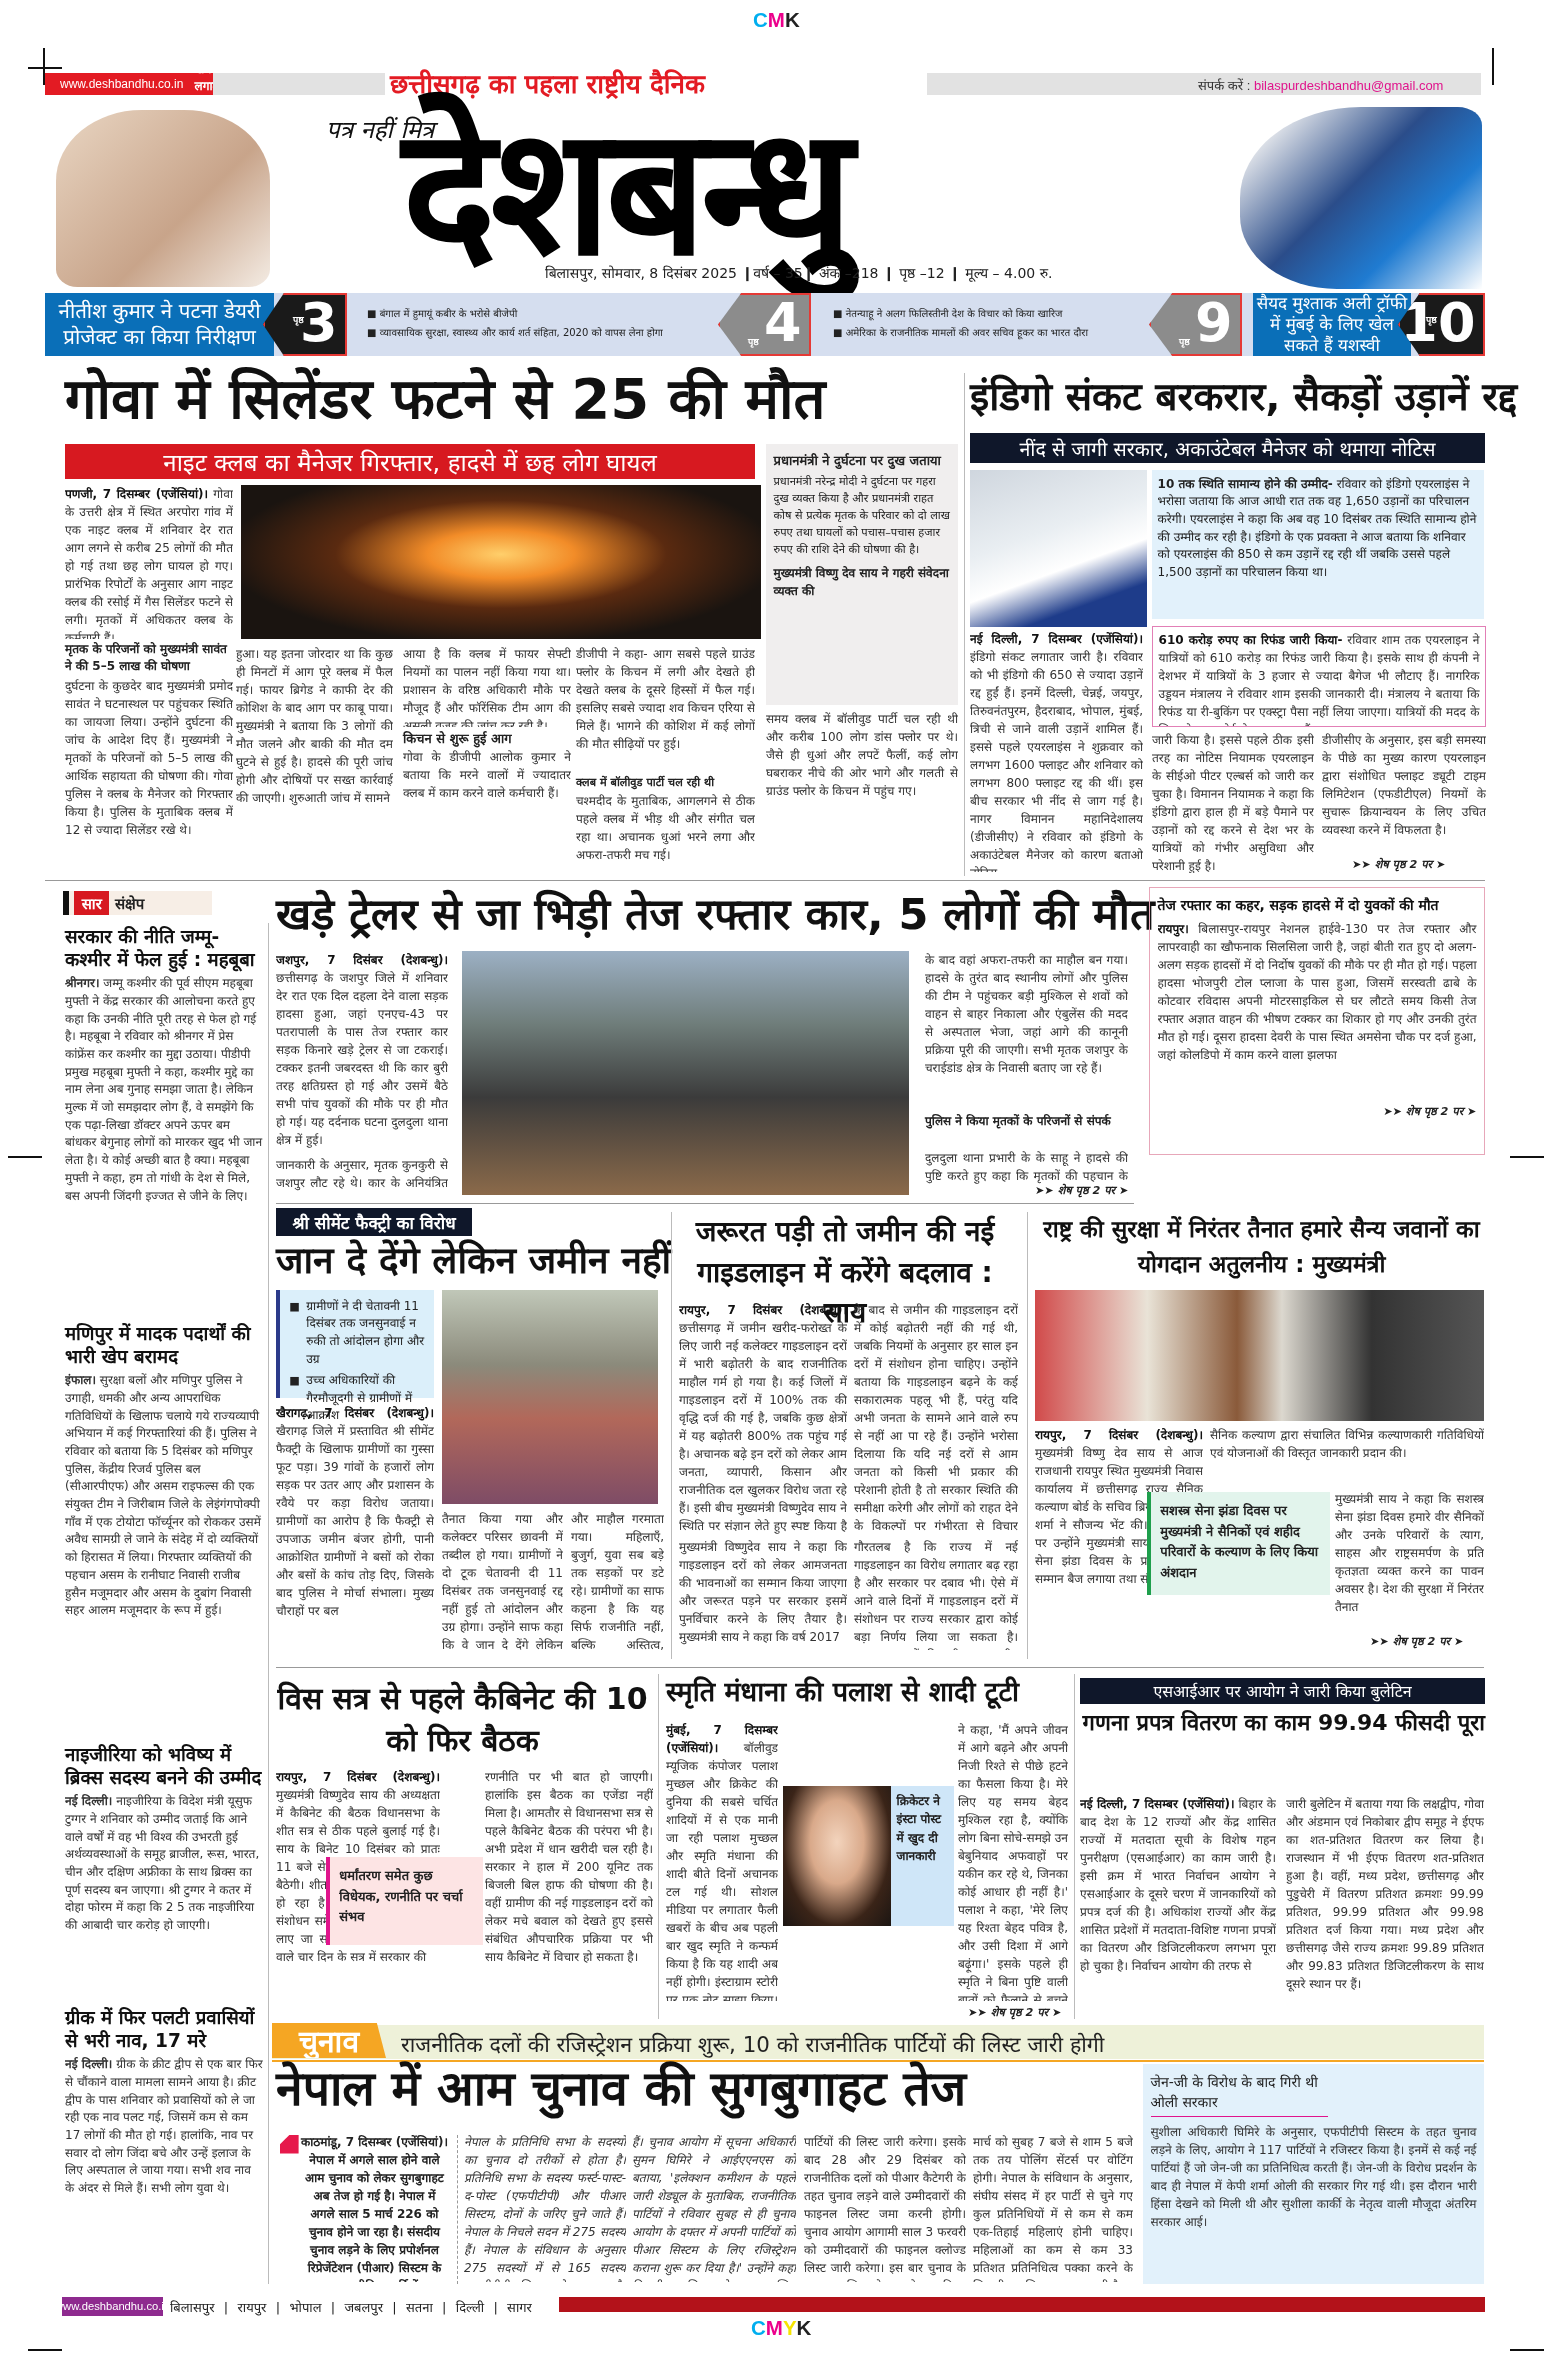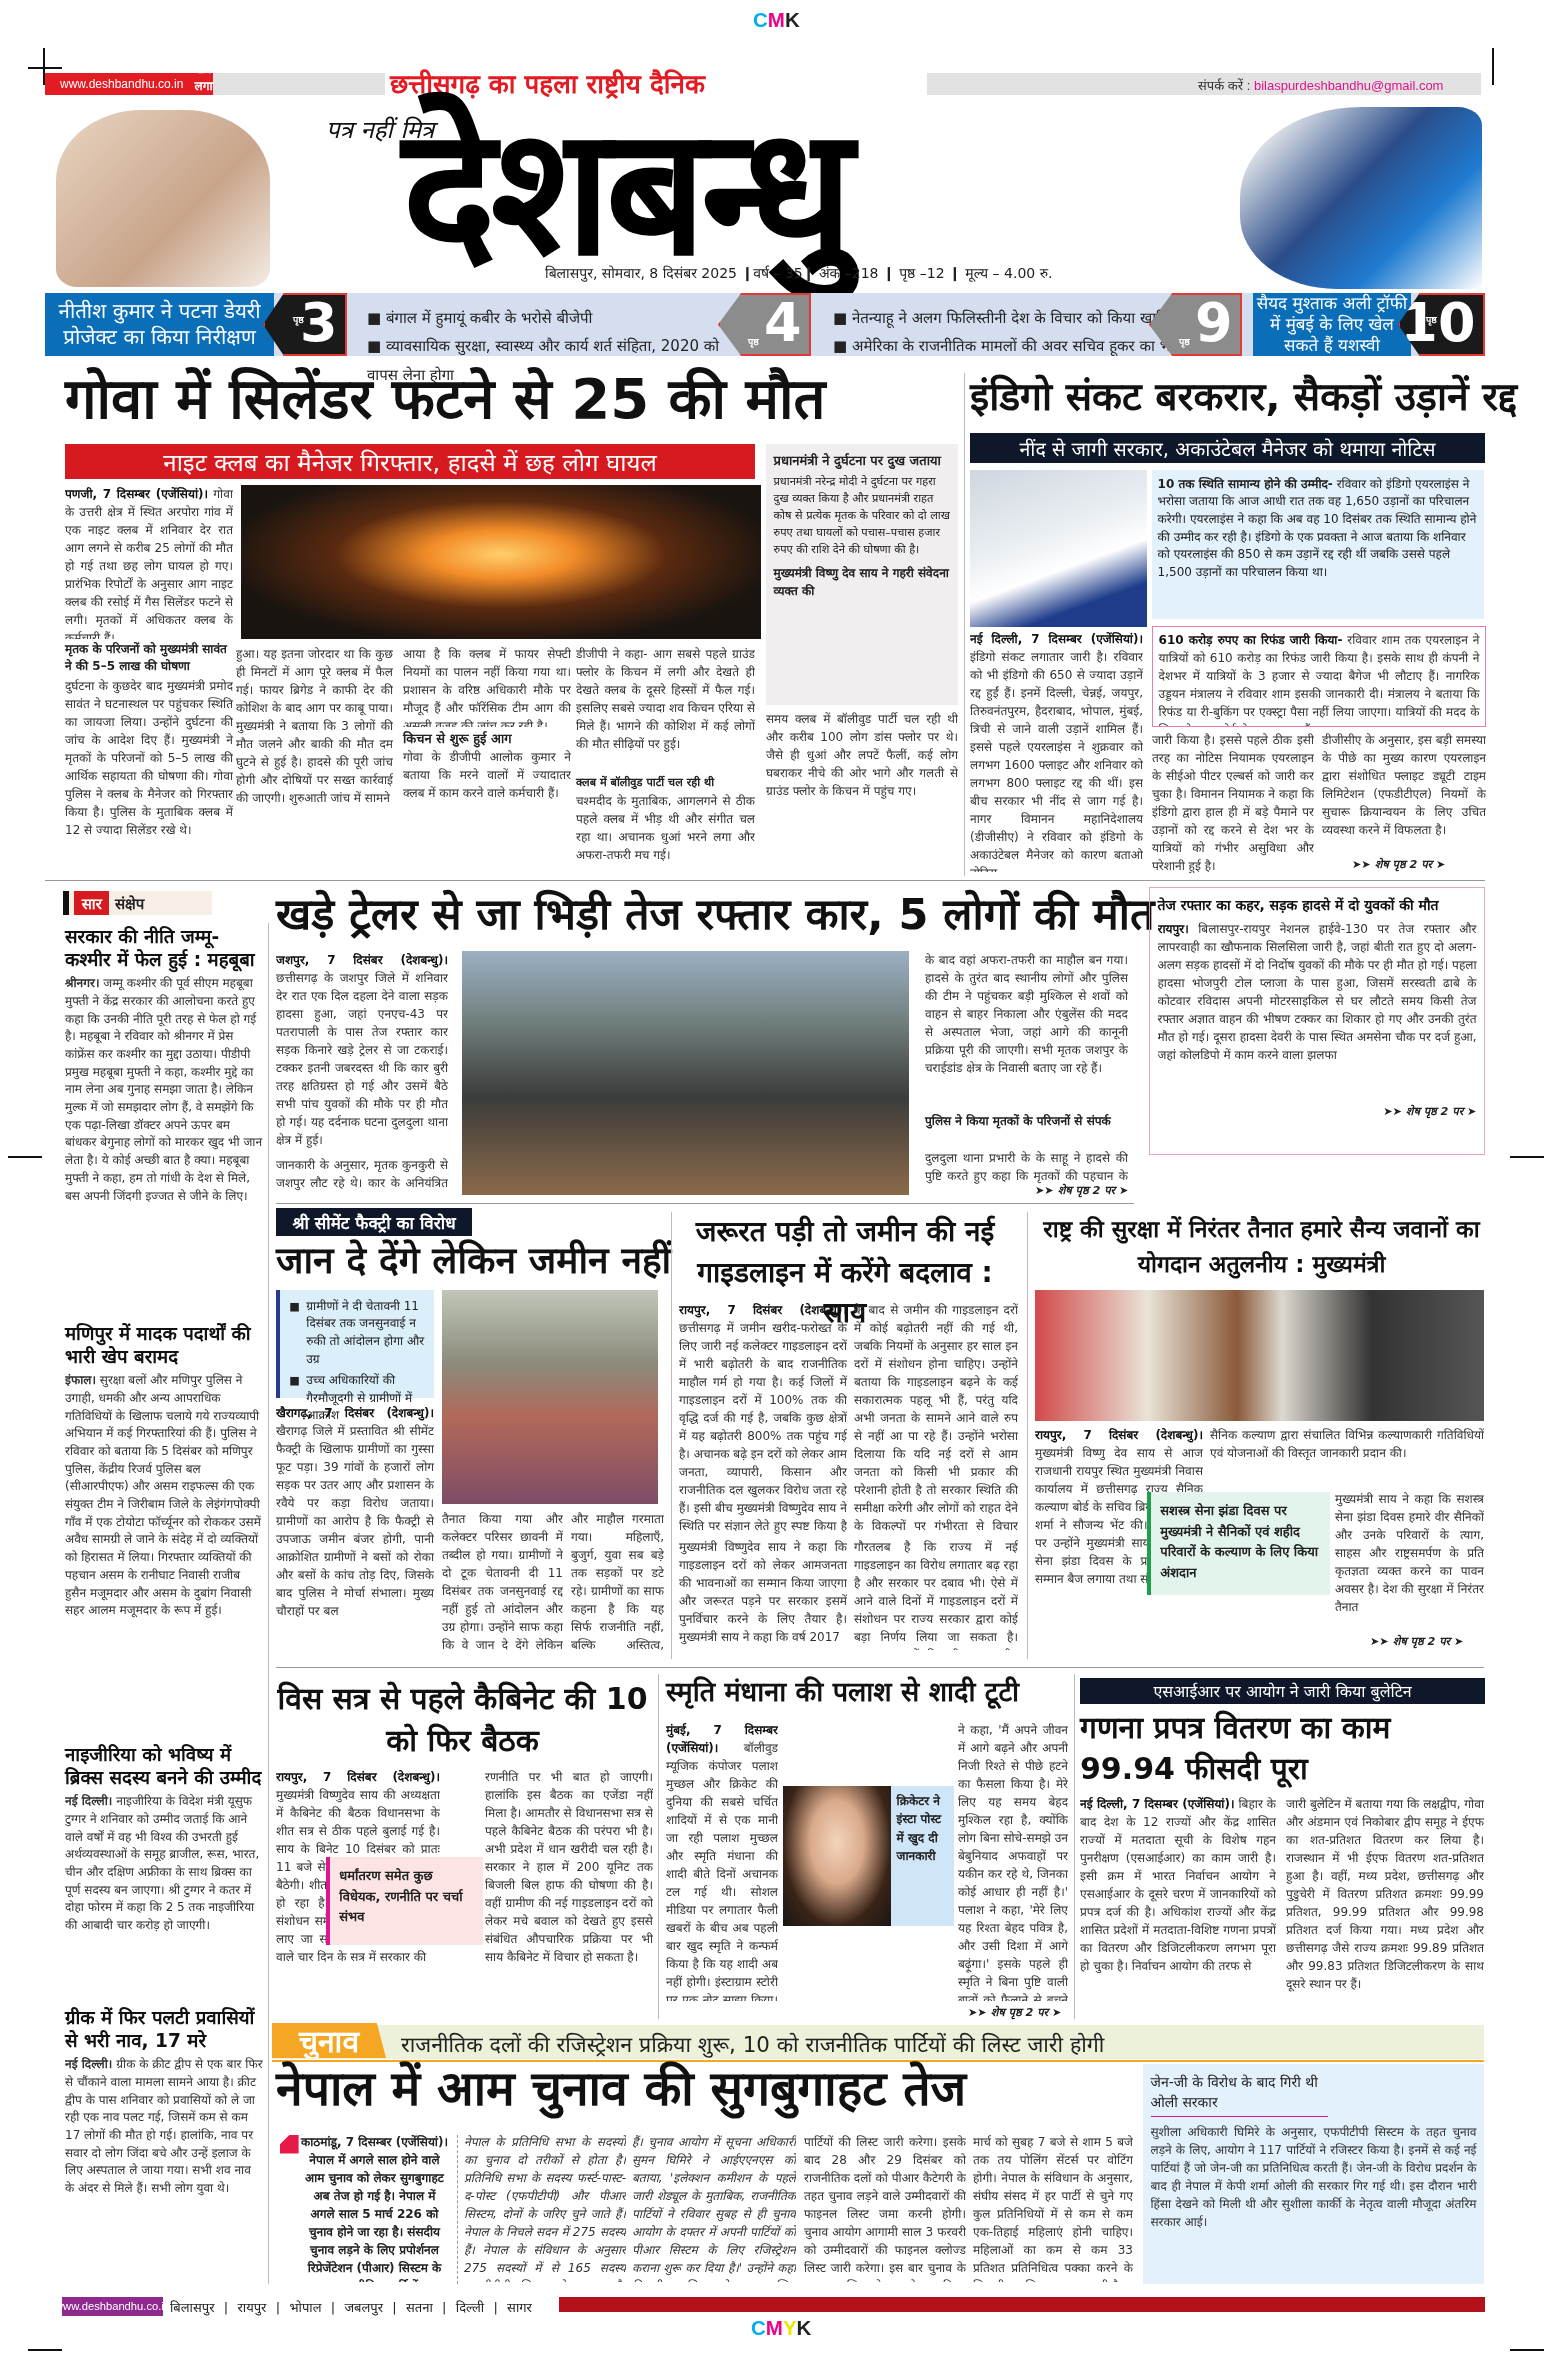--- a/index.html
+++ b/index.html
@@ -12,21 +12,21 @@
 .topbar-grey{background:#e2e2e2}
 .tagline{color:#e31b23;font-size:28px;font-weight:bold;white-space:nowrap}
 .contact{font-size:13px;color:#333;font-family:"Liberation Sans",sans-serif}
 .contact .mail{color:#e0148c}
 .masthead{font-size:177px;font-weight:900;letter-spacing:-5.6px;color:#000;font-family:"DejaVu Sans",sans-serif;line-height:1}
 .motto{font-size:24px;font-style:italic;color:#111}
 .dateline{font-size:14px;color:#222;white-space:nowrap}
 .photo{background:linear-gradient(135deg,#e9d6c3,#c8a48a 60%,#f4ece4)}
 .photo-cricket{background:linear-gradient(135deg,#f4f4f4 10%,#2b4d8a 45%,#1f7bd1 70%,#fff)}
 .teaser-blue{background:#0a6fb8;color:#fff;font-size:20.5px;text-align:center;line-height:1.25;display:flex;align-items:center;justify-content:center}
-.teaser-light{background:#d5deef;font-size:15px;padding:7.5px 13px;line-height:1.9}
+.teaser-light{background:#d5deef;font-size:10px;padding:7.5px 13px;line-height:1.9}
 .pgnum{color:#fff;font-weight:bold;font-size:54px;display:flex;align-items:flex-end;justify-content:flex-end;padding-right:7.5px;border:2.8px solid #e53935}
 .pgnum.dark{background:#1a1a1a}.pgnum.grey{background:#8c8c8c}
 .pglabel{font-size:9.3px;color:#fff;position:absolute;left:3.7px;bottom:5.6px}
 .headline{font-weight:bold;color:#111;white-space:nowrap;line-height:1}
 .redbar{background:#d71920;color:#fff;display:flex;align-items:center;justify-content:center}
 .bluebar{background:#0f172a;color:#fff;display:flex;align-items:center;justify-content:center}
 .body-text{font-size:12px;line-height:18px;color:#333;overflow:hidden;text-align:justify}
 .body-text b{color:#111}
 .img{background:#777;overflow:hidden}
 .img-fire{background:radial-gradient(ellipse at 50% 45%,#ffcf6b 0%,#f28c28 20%,#5a2a10 45%,#1a1410 75%)}
@@ -289,21 +289,21 @@
 <div class="abs headline" style="left:666px;top:1678px;font-size:27px">स्मृति मंधाना की पलाश से शादी टूटी</div>
 <div class="abs body-text" style="left:666px;top:1721px;width:112px;height:280px"><b>मुंबई, 7 दिसम्बर (एजेंसियां)।</b> <span>बॉलीवुड म्यूजिक कंपोजर पलाश मुच्छल और क्रिकेट की दुनिया की सबसे चर्चित शादियों में से एक मानी जा रही पलाश मुच्छल और स्मृति मंधाना की शादी बीते दिनों अचानक टल गई थी। सोशल मीडिया पर लगातार फैली खबरों के बीच अब पहली बार खुद स्मृति ने कन्फर्म किया है कि यह शादी अब नहीं होगी। इंस्टाग्राम स्टोरी पर एक नोट साझा किया। अपने इंस्टाग्राम स्टोरी में पलाश</span></div>
 <div class="abs img img-smriti" style="left:783px;top:1786px;width:108px;height:140px"></div>
 <div class="abs bluebox-q" style="left:891px;top:1786px;width:63px;height:140px;font-size:12px;line-height:18.6px;padding:5.6px">क्रिकेटर ने इंस्टा पोस्ट में खुद दी जानकारी</div>
 <div class="abs body-text" style="left:958px;top:1721px;width:110px;height:280px">ने कहा, 'मैं अपने जीवन में आगे बढ़ने और अपनी निजी रिश्ते से पीछे हटने का फैसला किया है। मेरे लिए यह समय बेहद मुश्किल रहा है, क्योंकि लोग बिना सोचे-समझे उन बेबुनियाद अफवाहों पर यकीन कर रहे थे, जिनका कोई आधार ही नहीं है।' पलाश ने कहा, 'मेरे लिए यह रिश्ता बेहद पवित्र है, और उसी दिशा में आगे बढ़ूंगा।' इसके पहले ही स्मृति ने बिना पुष्टि वाली बातों को फैलाने से बचने का अनुरोध किया है।</div>
 <div class="abs cont" style="left:968px;top:2004px">➤➤ शेष पृष्ठ 2 पर ➤</div>
 
 <div class="abs sep-v" style="left:1074px;top:1674px;height:345px"></div>
 
 <div class="abs bluebar" style="left:1080px;top:1678px;width:405px;height:26px;font-size:16px">एसआईआर पर आयोग ने जारी किया बुलेटिन</div>
-<div class="abs headline" style="left:1080px;top:1708px;width:405px;font-size:30px;white-space:normal;line-height:1.35;text-align:left">गणना प्रपत्र वितरण का काम 99.94 फीसदी पूरा</div>
+<div class="abs headline" style="left:1080px;top:1708px;width:405px;font-size:22px;white-space:normal;line-height:1.35;text-align:right">गणना प्रपत्र वितरण का काम 99.94 फीसदी पूरा</div>
 <div class="abs body-text" style="left:1080px;top:1795px;width:196px;height:214px"><b>नई दिल्ली, 7 दिसम्बर (एजेंसियां)।</b> <span>बिहार के बाद देश के 12 राज्यों और केंद्र शासित राज्यों में मतदाता सूची के विशेष गहन पुनरीक्षण (एसआईआर) का काम जारी है। इसी क्रम में भारत निर्वाचन आयोग ने एसआईआर के दूसरे चरण में जानकारियों को प्रपत्र दर्ज की है। अधिकांश राज्यों और केंद्र शासित प्रदेशों में मतदाता-विशिष्ट गणना प्रपत्रों का वितरण और डिजिटलीकरण लगभग पूरा हो चुका है। निर्वाचन आयोग की तरफ से</span></div>
 <div class="abs body-text" style="left:1286px;top:1795px;width:198px;height:214px">जारी बुलेटिन में बताया गया कि लक्षद्वीप, गोवा और अंडमान एवं निकोबार द्वीप समूह ने ईएफ का शत-प्रतिशत वितरण कर लिया है। राजस्थान में भी ईएफ वितरण शत-प्रतिशत हुआ है। वहीं, मध्य प्रदेश, छत्तीसगढ़ और पुडुचेरी में वितरण प्रतिशत क्रमशः 99.99 प्रतिशत, 99.99 प्रतिशत और 99.98 प्रतिशत दर्ज किया गया। मध्य प्रदेश और छत्तीसगढ़ जैसे राज्य क्रमशः 99.89 प्रतिशत और 99.83 प्रतिशत डिजिटलीकरण के साथ दूसरे स्थान पर हैं।</div>
 
 <div class="abs election-bar" style="left:272px;top:2025px;width:1212px;height:34px"></div>
 <div class="abs election-tag" style="left:272px;top:2023px;width:114px;height:35px">चुनाव</div>
 <div class="abs" style="left:401px;top:2029px;font-size:21.4px;color:#222;white-space:nowrap">राजनीतिक दलों की रजिस्ट्रेशन प्रक्रिया शुरू, 10 को राजनीतिक पार्टियों की लिस्ट जारी होगी</div>
 <div class="abs sep-h" style="left:272px;top:2060px;width:1212px;background:#f5a623;height:1.9px"></div>
 <div class="abs headline" style="left:276px;top:2064px;font-size:48px">नेपाल में आम चुनाव की सुगबुगाहट तेज</div>
 <div class="abs" style="left:280px;top:2135px;width:18.6px;height:18.6px;background:#e6194b;clip-path:polygon(0 50%,50% 0,100% 0,100% 100%,0 100%)"></div>
 <div class="abs body-text" style="left:300px;top:2133px;width:149px;height:149px;font-size:12px;text-align:center;font-weight:bold;color:#222"><span>काठमांडू, 7 दिसम्बर (एजेंसियां)।</span> <span>नेपाल में अगले साल होने वाले आम चुनाव को लेकर सुगबुगाहट अब तेज हो गई है। नेपाल में अगले साल 5 मार्च 226 को चुनाव होने जा रहा है। संसदीय चुनाव लड़ने के लिए प्रपोर्शनल रिप्रेजेंटेशन (पीआर) सिस्टम के तहत राजनीतिक पार्टियों का रजिस्ट्रेशन रविवार से शुरू हो गया।</span></div>

